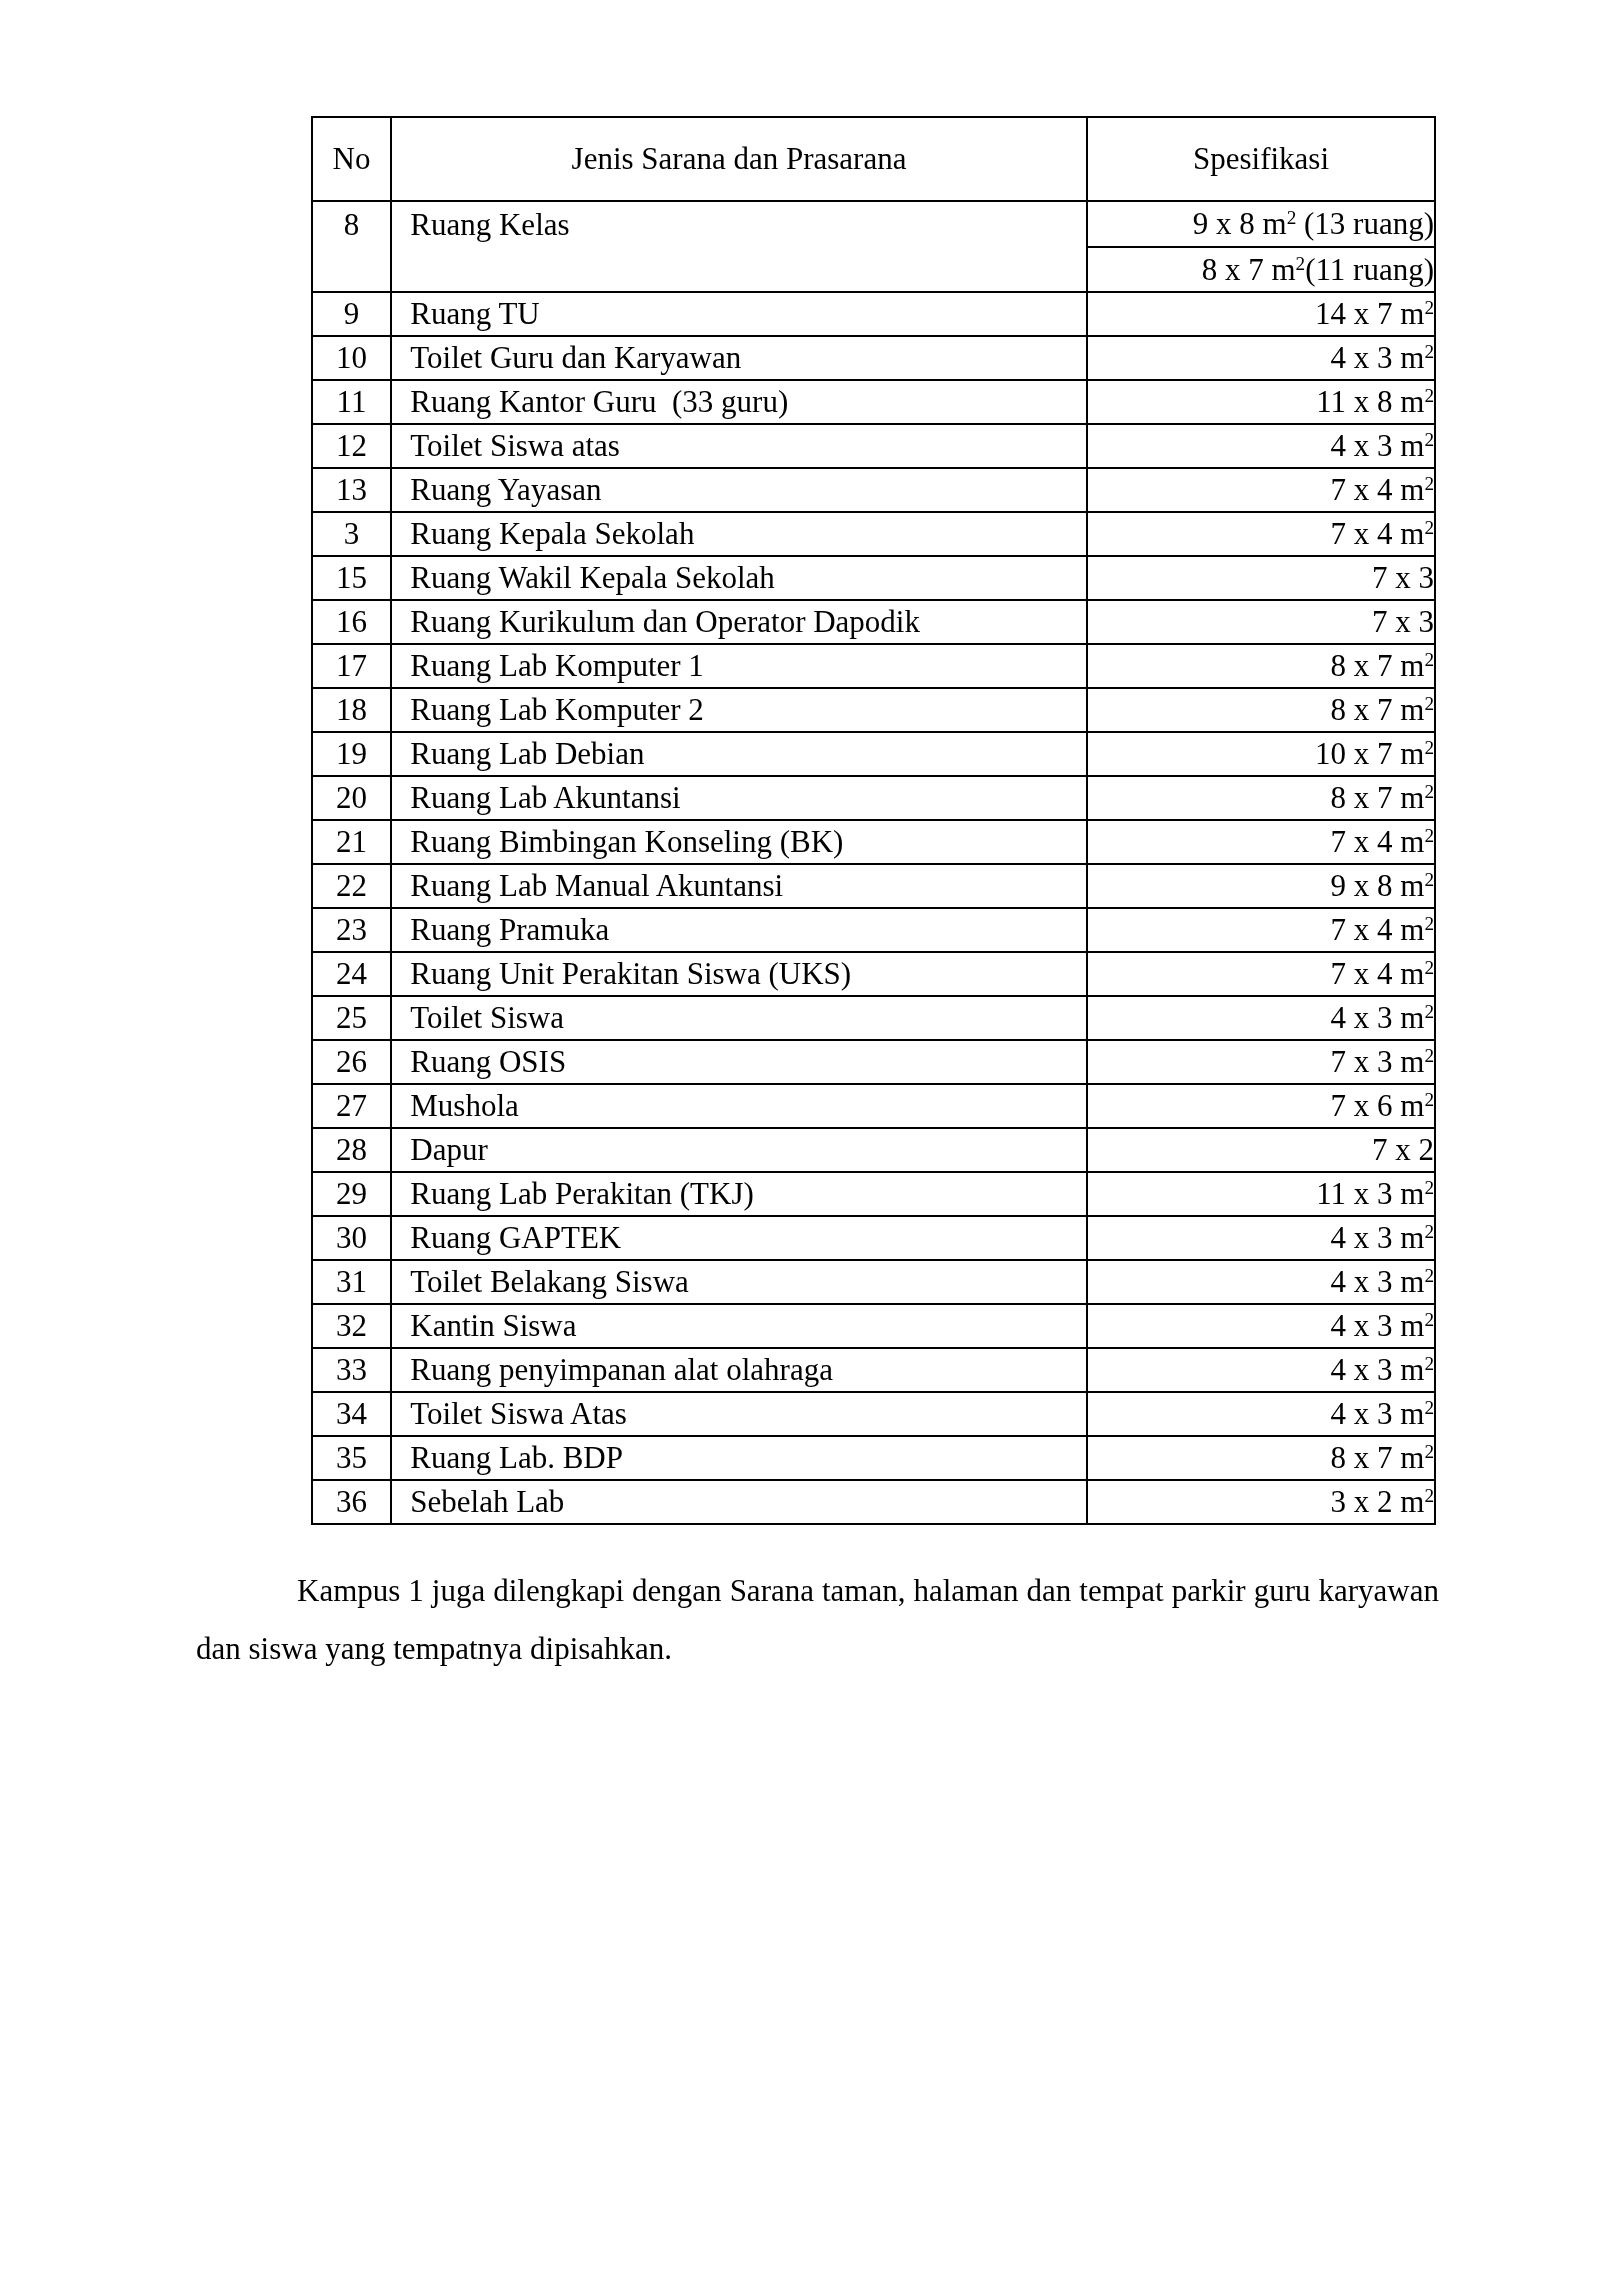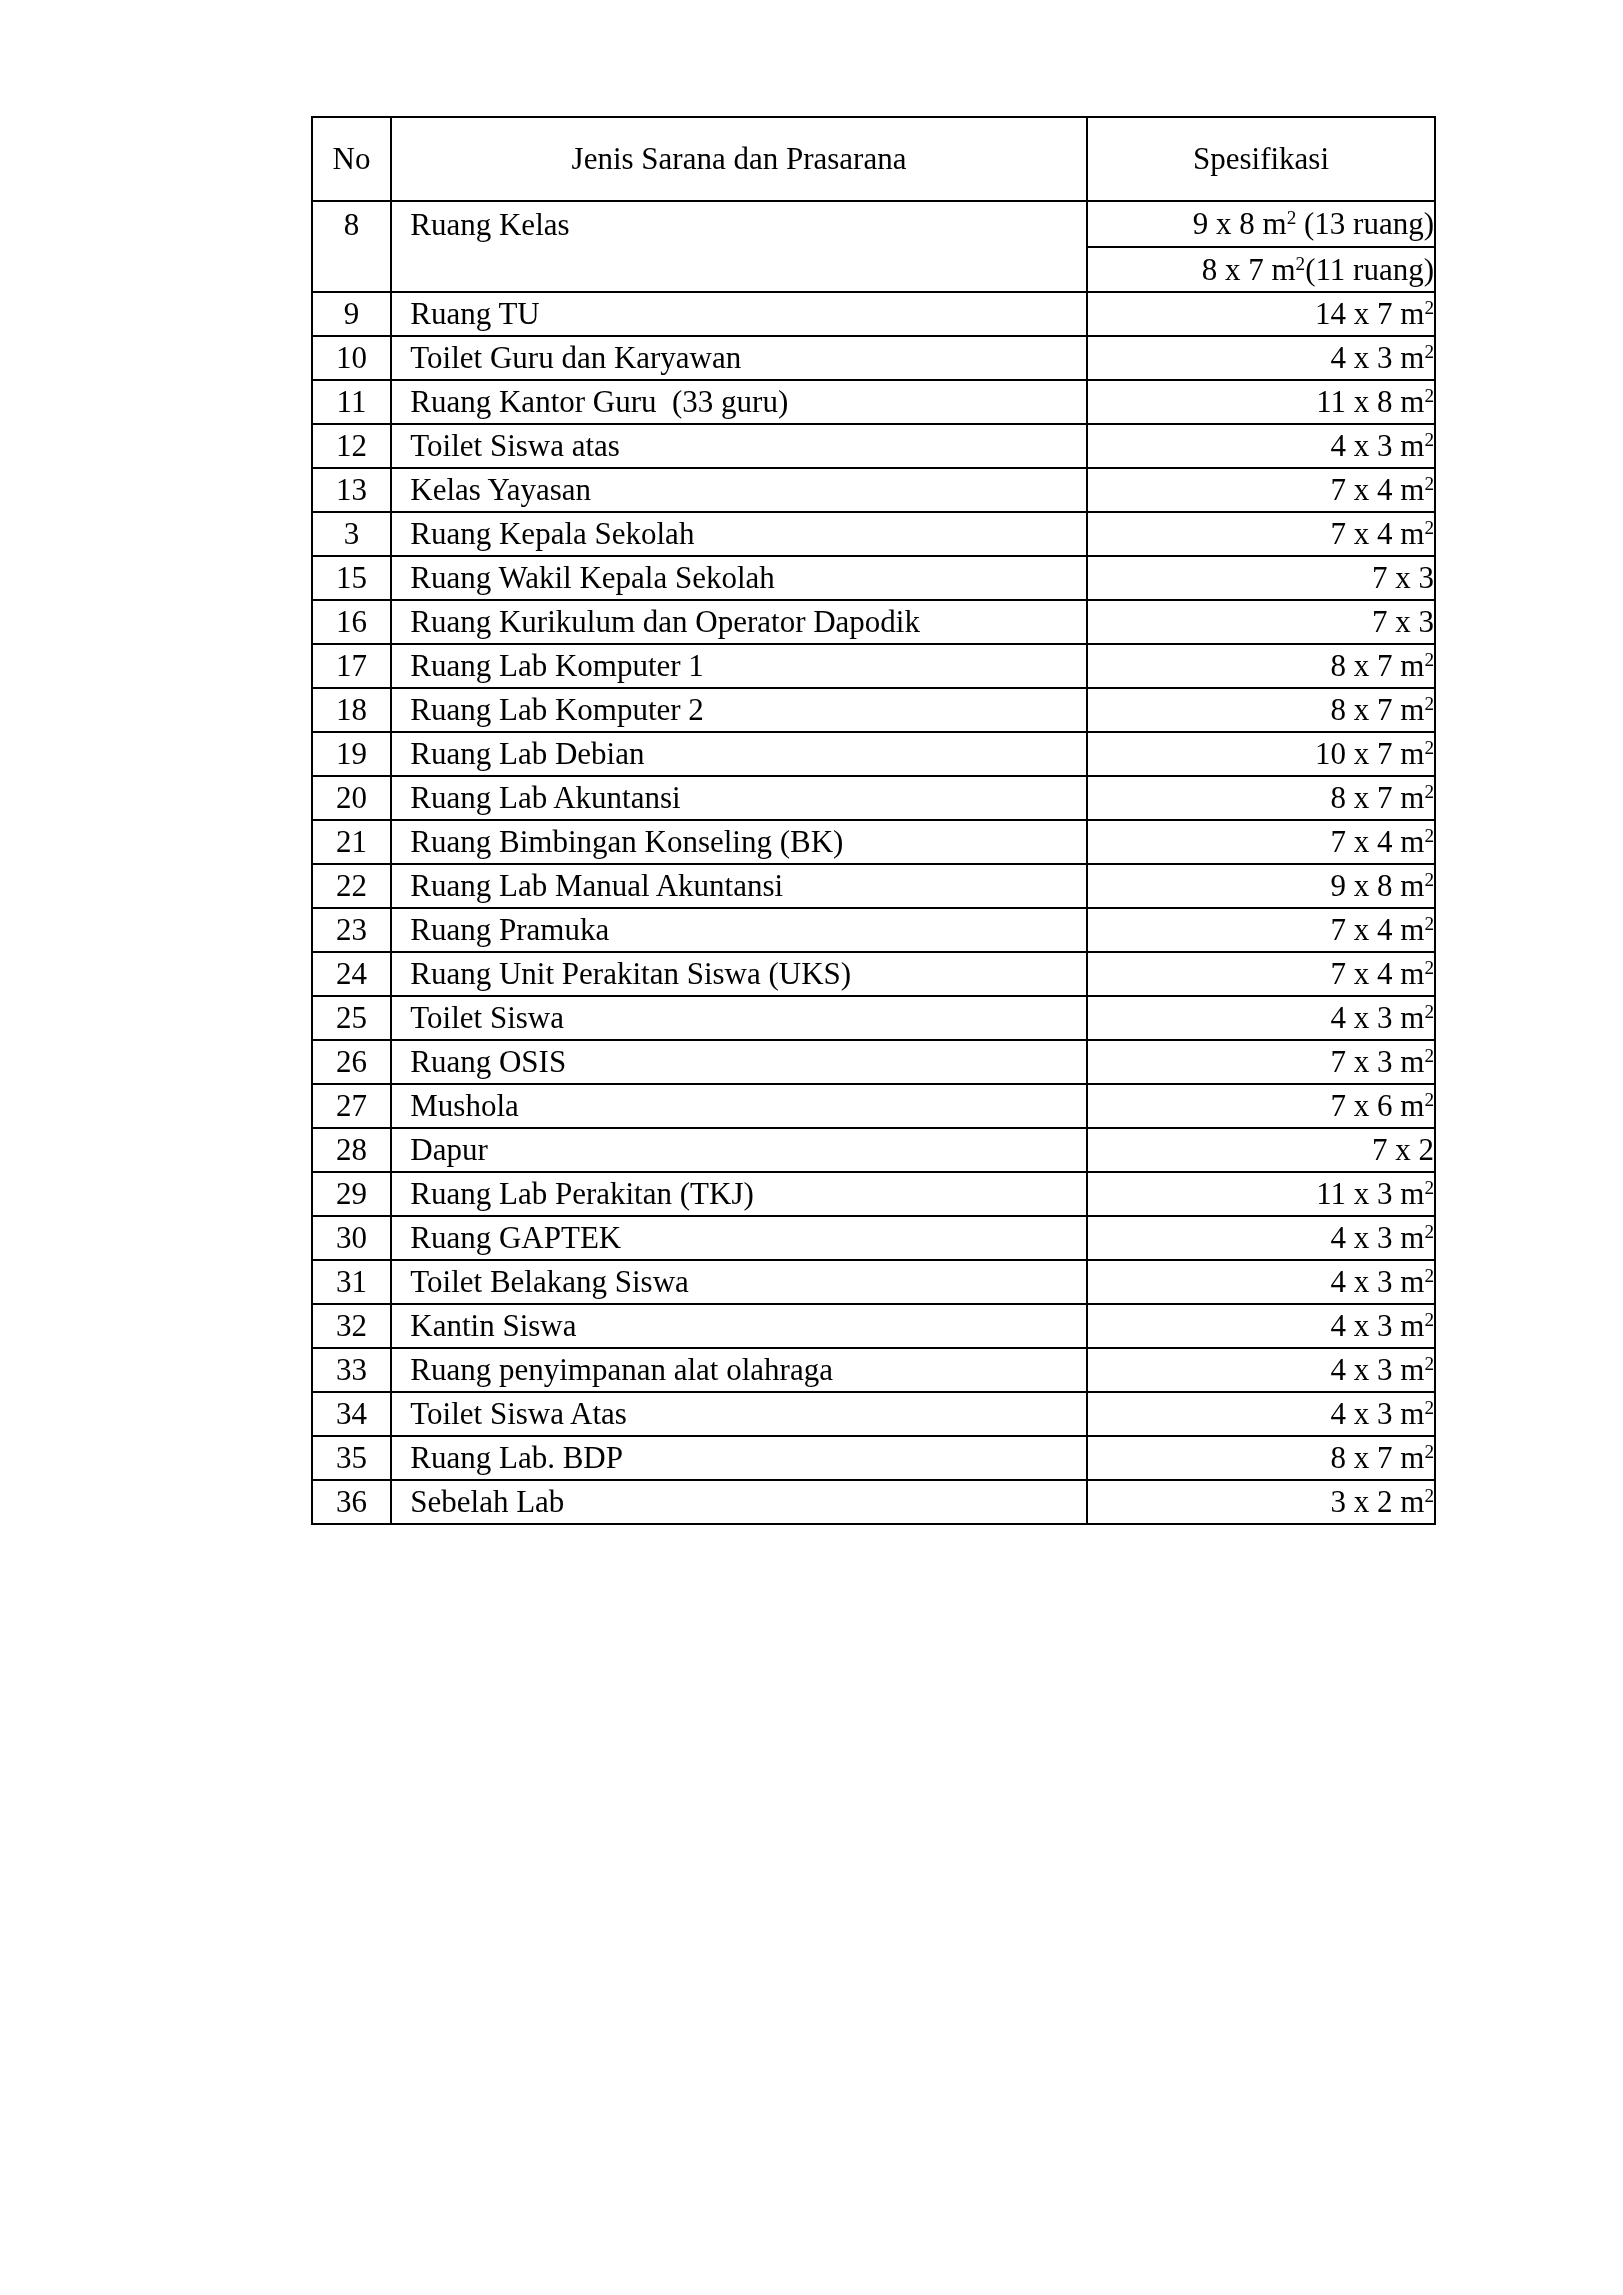--- a/index.html
+++ b/index.html
@@ -96,21 +96,21 @@
           <td class="cell-name">Ruang Kantor Guru  (33 guru)</td>
           <td class="cell-spec">11 x 8 m<sup>2</sup></td>
         </tr>
         <tr class="facility-row">
           <td class="cell-no">12</td>
           <td class="cell-name">Toilet Siswa atas</td>
           <td class="cell-spec">4 x 3 m<sup>2</sup></td>
         </tr>
         <tr class="facility-row">
           <td class="cell-no">13</td>
-          <td class="cell-name">Kelas Yayasan</td>
+          <td class="cell-name">Ruang Yayasan</td>
           <td class="cell-spec">7 x 4 m<sup>2</sup></td>
         </tr>
         <tr class="facility-row">
           <td class="cell-no">3</td>
           <td class="cell-name">Ruang Kepala Sekolah</td>
           <td class="cell-spec">7 x 4 m<sup>2</sup></td>
         </tr>
         <tr class="facility-row">
           <td class="cell-no">15</td>
           <td class="cell-name">Ruang Wakil Kepala Sekolah</td>
@@ -217,15 +217,16 @@
           <td class="cell-spec">8 x 7 m<sup>2</sup></td>
         </tr>
         <tr class="facility-row">
           <td class="cell-no">36</td>
           <td class="cell-name">Sebelah Lab</td>
           <td class="cell-spec">3 x 2 m<sup>2</sup></td>
         </tr>
       </tbody>
   </table>
 
+  <p class="closing-paragraph">Kampus 1 juga dilengkapi dengan Sarana taman, halaman dan tempat parkir guru karyawan dan siswa yang tempatnya dipisahkan.</p>
 
 </div>
 
 
 </body></html>

